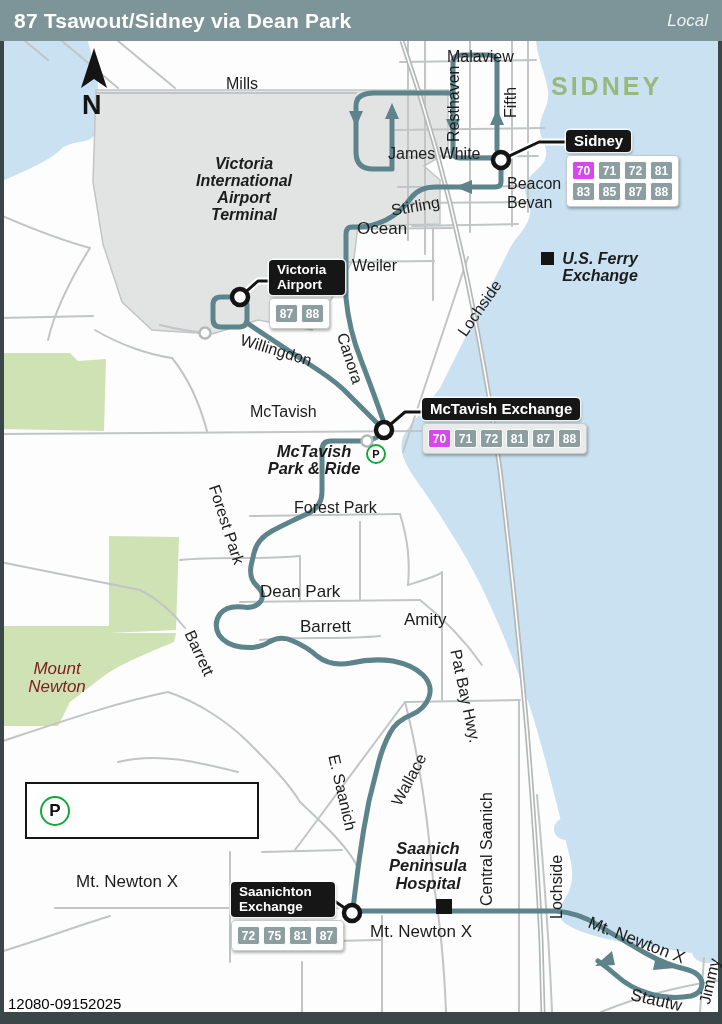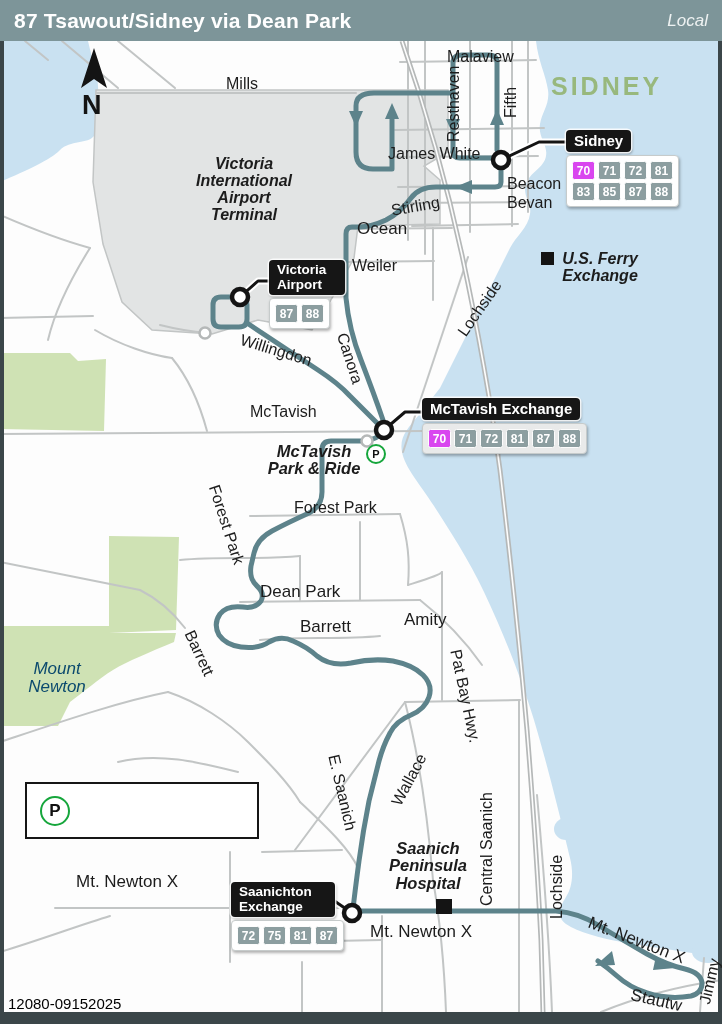--- a/index.html
+++ b/index.html
@@ -10,21 +10,21 @@
             display:flex;align-items:center;justify-content:space-between;
             padding:0 14px;box-sizing:border-box;z-index:40;}
   .titlebar .title{color:#fff;font-weight:bold;font-size:21px;letter-spacing:.2px;}
   .titlebar .local{color:#eef2f2;font-style:italic;font-size:17px;}
   .map-svg{position:absolute;left:0;top:0;z-index:1;}
   
   .lbl{position:absolute;color:#1c1c1c;font-size:16px;white-space:nowrap;line-height:1.06;
        transform-origin:0 0;z-index:10;}
   .it{font-style:italic;font-weight:bold;}
   .ctr{text-align:center;white-space:normal;}
-  .green-lbl{color:#0c4a6e;font-style:italic;font-weight:normal;}
+  .green-lbl{color:#7f1d1d;font-style:italic;font-weight:normal;}
   .city-lbl{color:#98b87d;font-weight:bold;font-size:25px;letter-spacing:3px;}
   .compass-n{position:absolute;left:82px;top:90px;font-weight:bold;font-size:27px;color:#141414;z-index:10;}
   
   .callout{position:absolute;z-index:30;}
   .co-head{background:#161616;color:#fff;font-weight:bold;border-radius:4px;padding:2px 8px 3px;
            display:inline-block;box-shadow:0 0 0 1.5px rgba(255,255,255,.85),1px 2px 3px rgba(0,0,0,.4);}
   .co-head.two{font-size:13.5px;line-height:1.12;}
   .co-head.one{font-size:15px;}
   .co-body{margin-top:3px;background:#fff;border:1px solid #c6cbcb;border-radius:4px;
            padding:3px 4px;display:inline-block;box-shadow:1px 2px 3px rgba(0,0,0,.3);}

